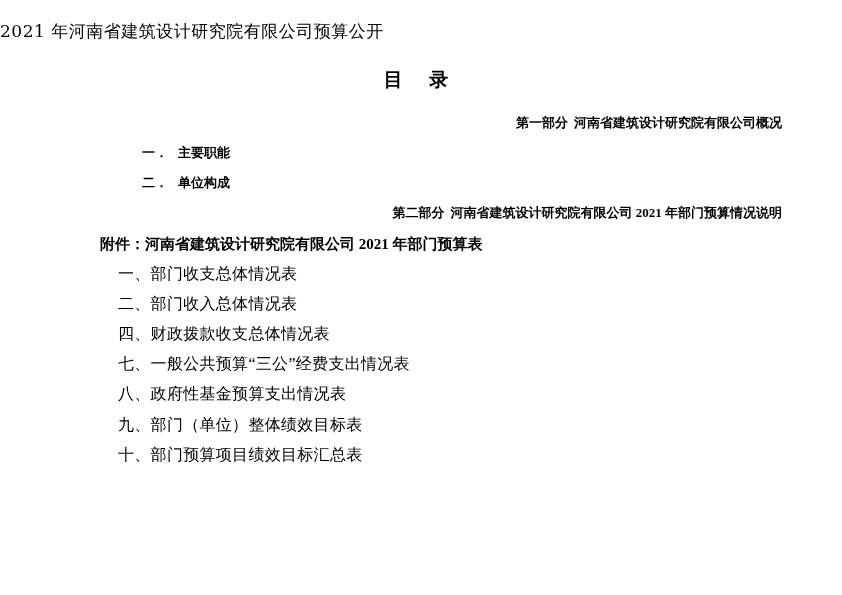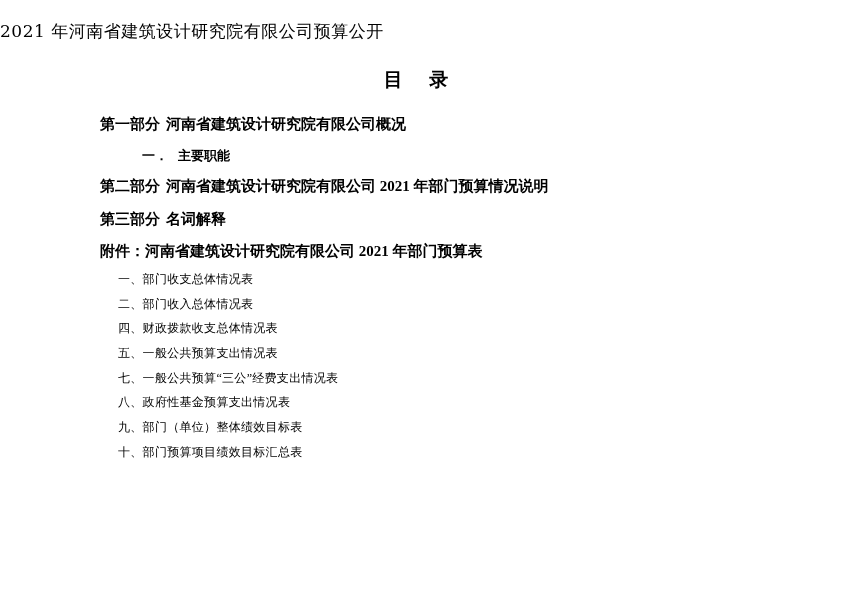--- a/index.html
+++ b/index.html
@@ -35,25 +35,26 @@
     letter-spacing: 10px;
     margin: 24px 0 0 0;
     font-family: "DejaVu Serif", "Liberation Serif", serif;
   }
   .content {
     margin-top: 22px;
     padding-left: 100px;
     padding-right: 60px;
   }
   .part-line {
-    font-size: 15px;
+    font-size: 13px;
     font-weight: bold;
     margin: 0 0 13px 0;
     line-height: 1.3;
     white-space: nowrap;
+    text-align: right;
   }
   .part-line .part-label {
     margin-right: 6px;
   }
   .sub-item {
     font-size: 13px;
     font-weight: bold;
     margin: 0 0 13px 0;
     padding-left: 42px;
     line-height: 1.3;
@@ -68,21 +69,21 @@
     margin: 0 0 9px 0;
     line-height: 1.3;
     white-space: nowrap;
   }
   .attach-list {
     list-style: none;
     margin: 0;
     padding: 0 0 0 18px;
   }
   .attach-list li {
-    font-size: 12px;
+    font-size: 16px;
     font-weight: normal;
     margin: 0 0 8.5px 0;
     line-height: 1.35;
     white-space: nowrap;
     letter-spacing: 0.3px;
   }
 </style>
 </head>
 <body>
 
@@ -93,38 +94,37 @@
   <div class="toc-heading">目 录</div>
 
   <div class="content">
 
     <div class="part-line">
       <span class="part-label">第一部分</span><span>河南省建筑设计研究院有限公司概况</span>
     </div>
     <div class="sub-item">
       <span class="num">一．</span><span>主要职能</span>
     </div>
+    <div class="sub-item">
+      <span class="num">二．</span><span>单位构成</span>
+    </div>
 
     <div class="part-line">
       <span class="part-label">第二部分</span><span>河南省建筑设计研究院有限公司 2021 年部门预算情况说明</span>
     </div>
 
-    <div class="part-line">
-      <span class="part-label">第三部分</span><span>名词解释</span>
-    </div>
 
     <div class="attach-line">
       <span>附件：</span><span>河南省建筑设计研究院有限公司 2021 年部门预算表</span>
     </div>
 
     <ul class="attach-list">
       <li>一、部门收支总体情况表</li>
       <li>二、部门收入总体情况表</li>
       <li>四、财政拨款收支总体情况表</li>
-      <li>五、一般公共预算支出情况表</li>
       <li>七、一般公共预算“三公”经费支出情况表</li>
       <li>八、政府性基金预算支出情况表</li>
       <li>九、部门（单位）整体绩效目标表</li>
       <li>十、部门预算项目绩效目标汇总表</li>
     </ul>
 
   </div>
 </div>
 
 </body></html>

